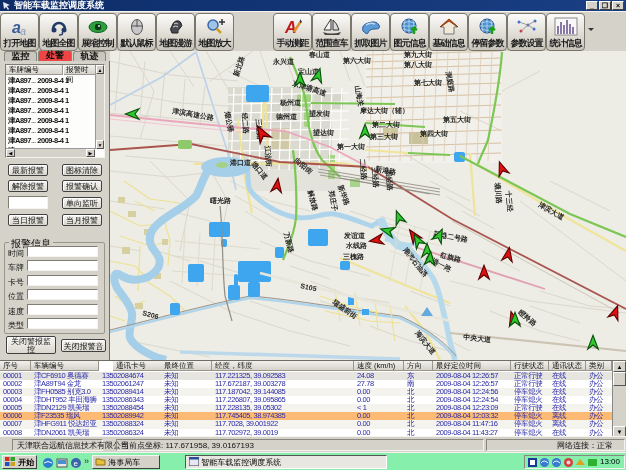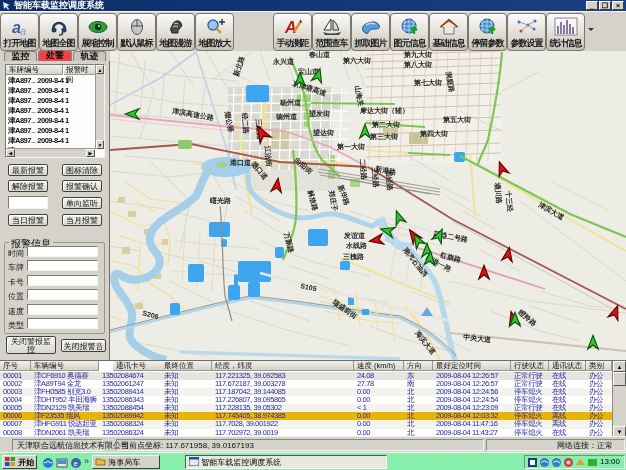--- a/index.html
+++ b/index.html
@@ -632,21 +632,21 @@
       <div class="td" style="left:99px;width:62px">13502088454</div>
       <div class="td" style="left:161px;width:51px">未知</div>
       <div class="td" style="left:212px;width:142px">117.228135, 39.05302</div>
       <div class="td" style="left:354px;width:50px">&lt; 1</div>
       <div class="td" style="left:404px;width:29px">北</div>
       <div class="td" style="left:433px;width:78px">2009-08-04 12:23:09</div>
       <div class="td" style="left:511px;width:38px">正常行驶</div>
       <div class="td" style="left:549px;width:37px">在线</div>
       <div class="td" style="left:586px;width:26px">办公</div>
     </div>
-    <div class="tr" style="top:51.25px;background:#eab308">
+    <div class="tr" style="top:51.25px;background:#fdba74">
       <div class="td" style="left:0px;width:31px">00006</div>
       <div class="td" style="left:31px;width:68px">津F23535 瑞风</div>
       <div class="td" style="left:99px;width:62px">13502089942</div>
       <div class="td" style="left:161px;width:51px">未知</div>
       <div class="td" style="left:212px;width:142px">117.745405, 38.974385</div>
       <div class="td" style="left:354px;width:50px">0.00</div>
       <div class="td" style="left:404px;width:29px">北</div>
       <div class="td" style="left:433px;width:78px">2009-08-04 12:03:32</div>
       <div class="td" style="left:511px;width:38px">停车熄火</div>
       <div class="td" style="left:549px;width:37px">离线</div>

